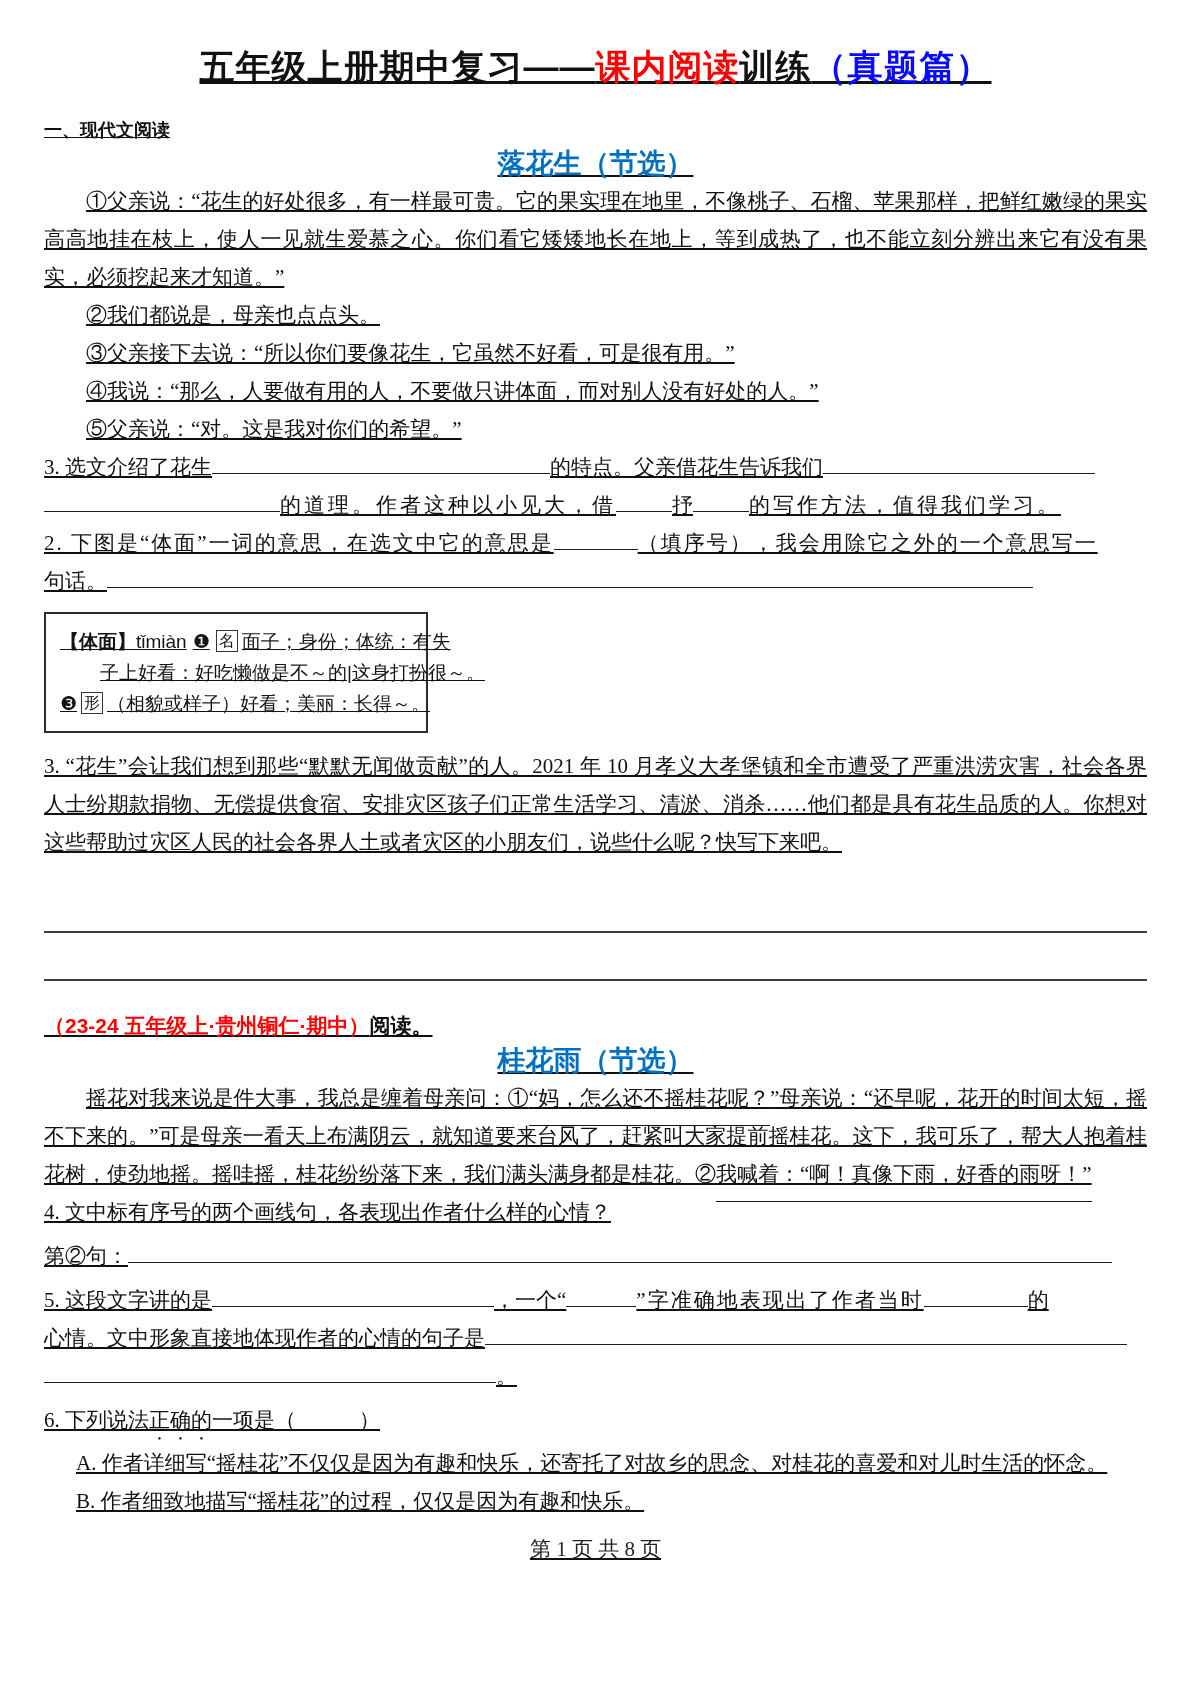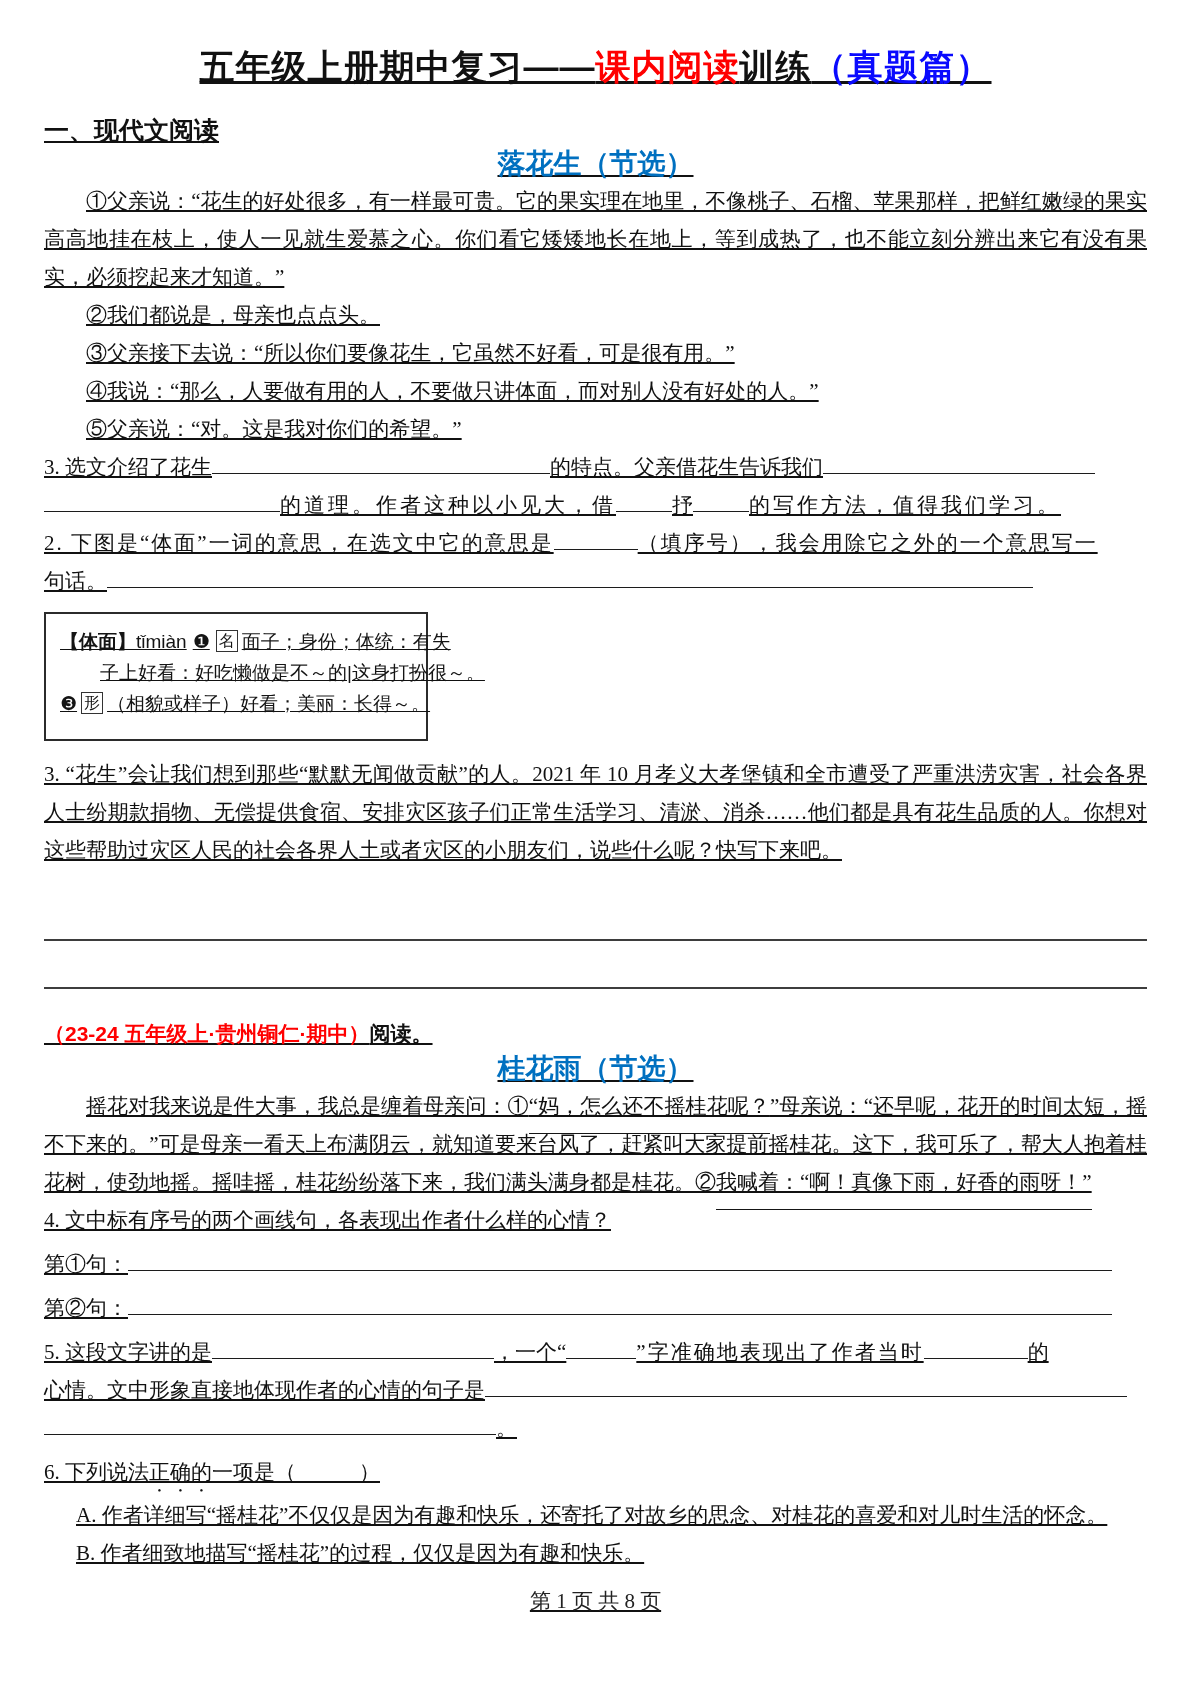--- a/index.html
+++ b/index.html
@@ -12,36 +12,36 @@
   }
   .title{
     margin:0 0 14px 0;text-align:center;
     font-family:"Liberation Sans","DejaVu Sans",sans-serif;
     font-size:35px;font-weight:700;line-height:54px;letter-spacing:1px;
   }
   .red{color:#ff0000;}
   .blue{color:#0a0afe;}
   .sec-head{
     font-family:"Liberation Sans","DejaVu Sans",sans-serif;
-    font-weight:700;font-size:25px;line-height:32px;margin-top:20px;
+    font-weight:700;font-size:18px;line-height:32px;margin-top:20px;
   }
   .src-line{font-family:"Liberation Sans","DejaVu Sans",sans-serif;
     font-weight:700;font-size:21px;line-height:34px;}
   .p-title{text-align:center;font-weight:700;font-size:28px;line-height:36px;color:#0070c0;}
   .psg{margin:0;text-indent:2em;text-align:justify;}
   .q{margin:0;}
   .just{text-align:justify;}
   .line{display:block;white-space:nowrap;}
   .bl{display:inline-block;height:1em;border-bottom:1.7px solid #1c1c1c;}
   .ul{border-bottom:1.8px solid #151515;padding-bottom:15px;}
   .ls2{letter-spacing:2px;}
   .ls3{letter-spacing:3px;}
   .dict{
     box-sizing:border-box;width:384px;margin:12px 0 14px 0;
-    border:2px solid #2b2b2b;padding:12px 12px 20px 14px;
+    border:2px solid #2b2b2b;padding:12px 12px 12px 14px;
     font-family:"Liberation Sans","DejaVu Sans",sans-serif;
     font-size:19px;line-height:31px;color:#141414;
   }
   .dict .dln{white-space:nowrap;}
   .dict .ind{padding-left:40px;}
   .dict .hw{font-weight:700;}
   .tag{
     display:inline-block;border:1.5px solid #333;padding:0 2px;margin:0 4px;
     font-size:16px;line-height:20px;vertical-align:2px;
   }
@@ -120,25 +120,20 @@
   <div class="p-title">桂花雨（节选）</div>
 
   <p class="psg">
     <span>摇花对我来说是件大事，我总是缠着母亲问：①</span><span class="ul">“妈，怎么还不摇桂花呢？</span><span>”母亲说：“还早呢，花开的时间太短，摇不下来的。”可是母亲一看天上布满阴云，就知道要来台风了，赶紧叫大家提前摇桂花。这下，我可乐了，帮大人抱着桂花树，使劲地摇。摇哇摇，桂花纷纷落下来，我们满头满身都是桂花。</span><span>②</span><span class="ul">我喊着：“啊！真像下雨，好香的雨呀！”</span>
   </p>
 
   <p class="q">4. 文中标有序号的两个画线句，各表现出作者什么样的心情？</p>
 
   <div class="q mt6">
     <span class="line">
-      <span>第①句：</span><span class="bl" style="width:984px"></span>
-    </span>
-  </div>
-  <div class="q mt6">
-    <span class="line">
       <span>第②句：</span><span class="bl" style="width:984px"></span>
     </span>
   </div>
 
   <div class="q mt6">
     <span class="line">
       <span>5. 这段文字讲的是</span><span class="bl" style="width:282px"></span><span>，一个“</span><span class="bl" style="width:70px"></span><span class="ls2">”字准确地表现出了作者当时</span><span class="bl" style="width:104px"></span><span>的</span>
     </span>
     <span class="line">
       <span>心情。文中形象直接地体现作者的心情的句子是</span><span class="bl" style="width:642px"></span>

